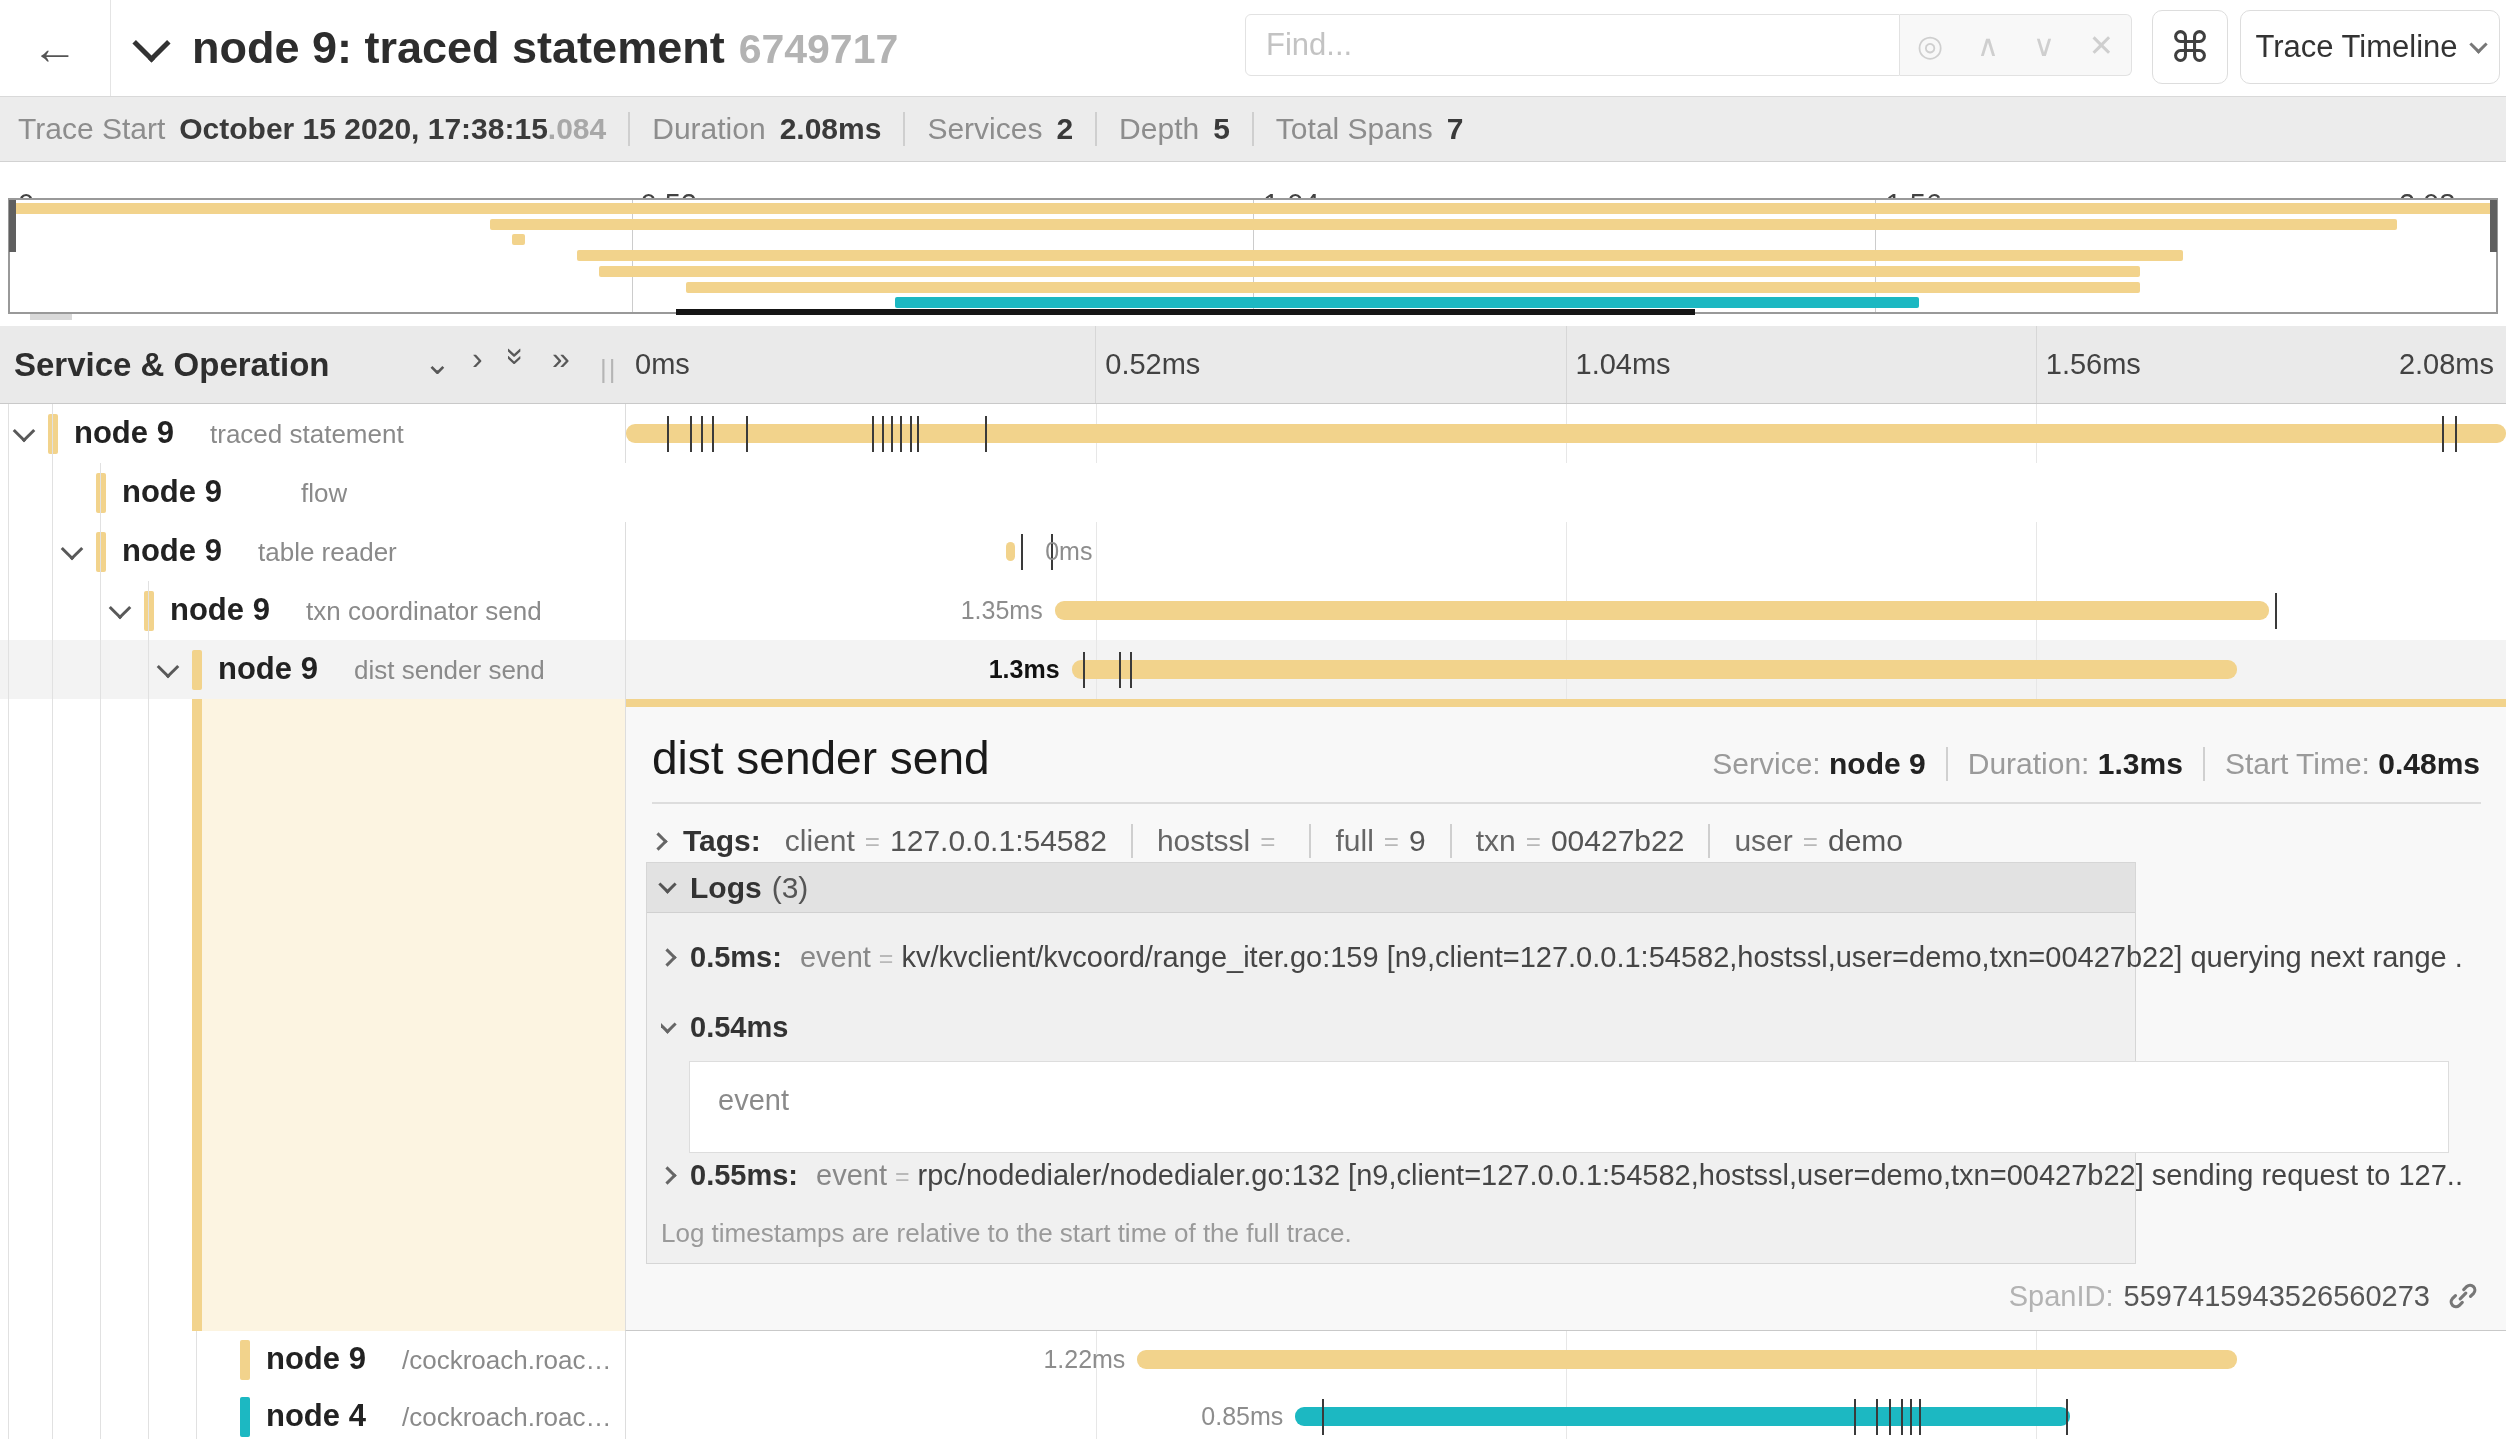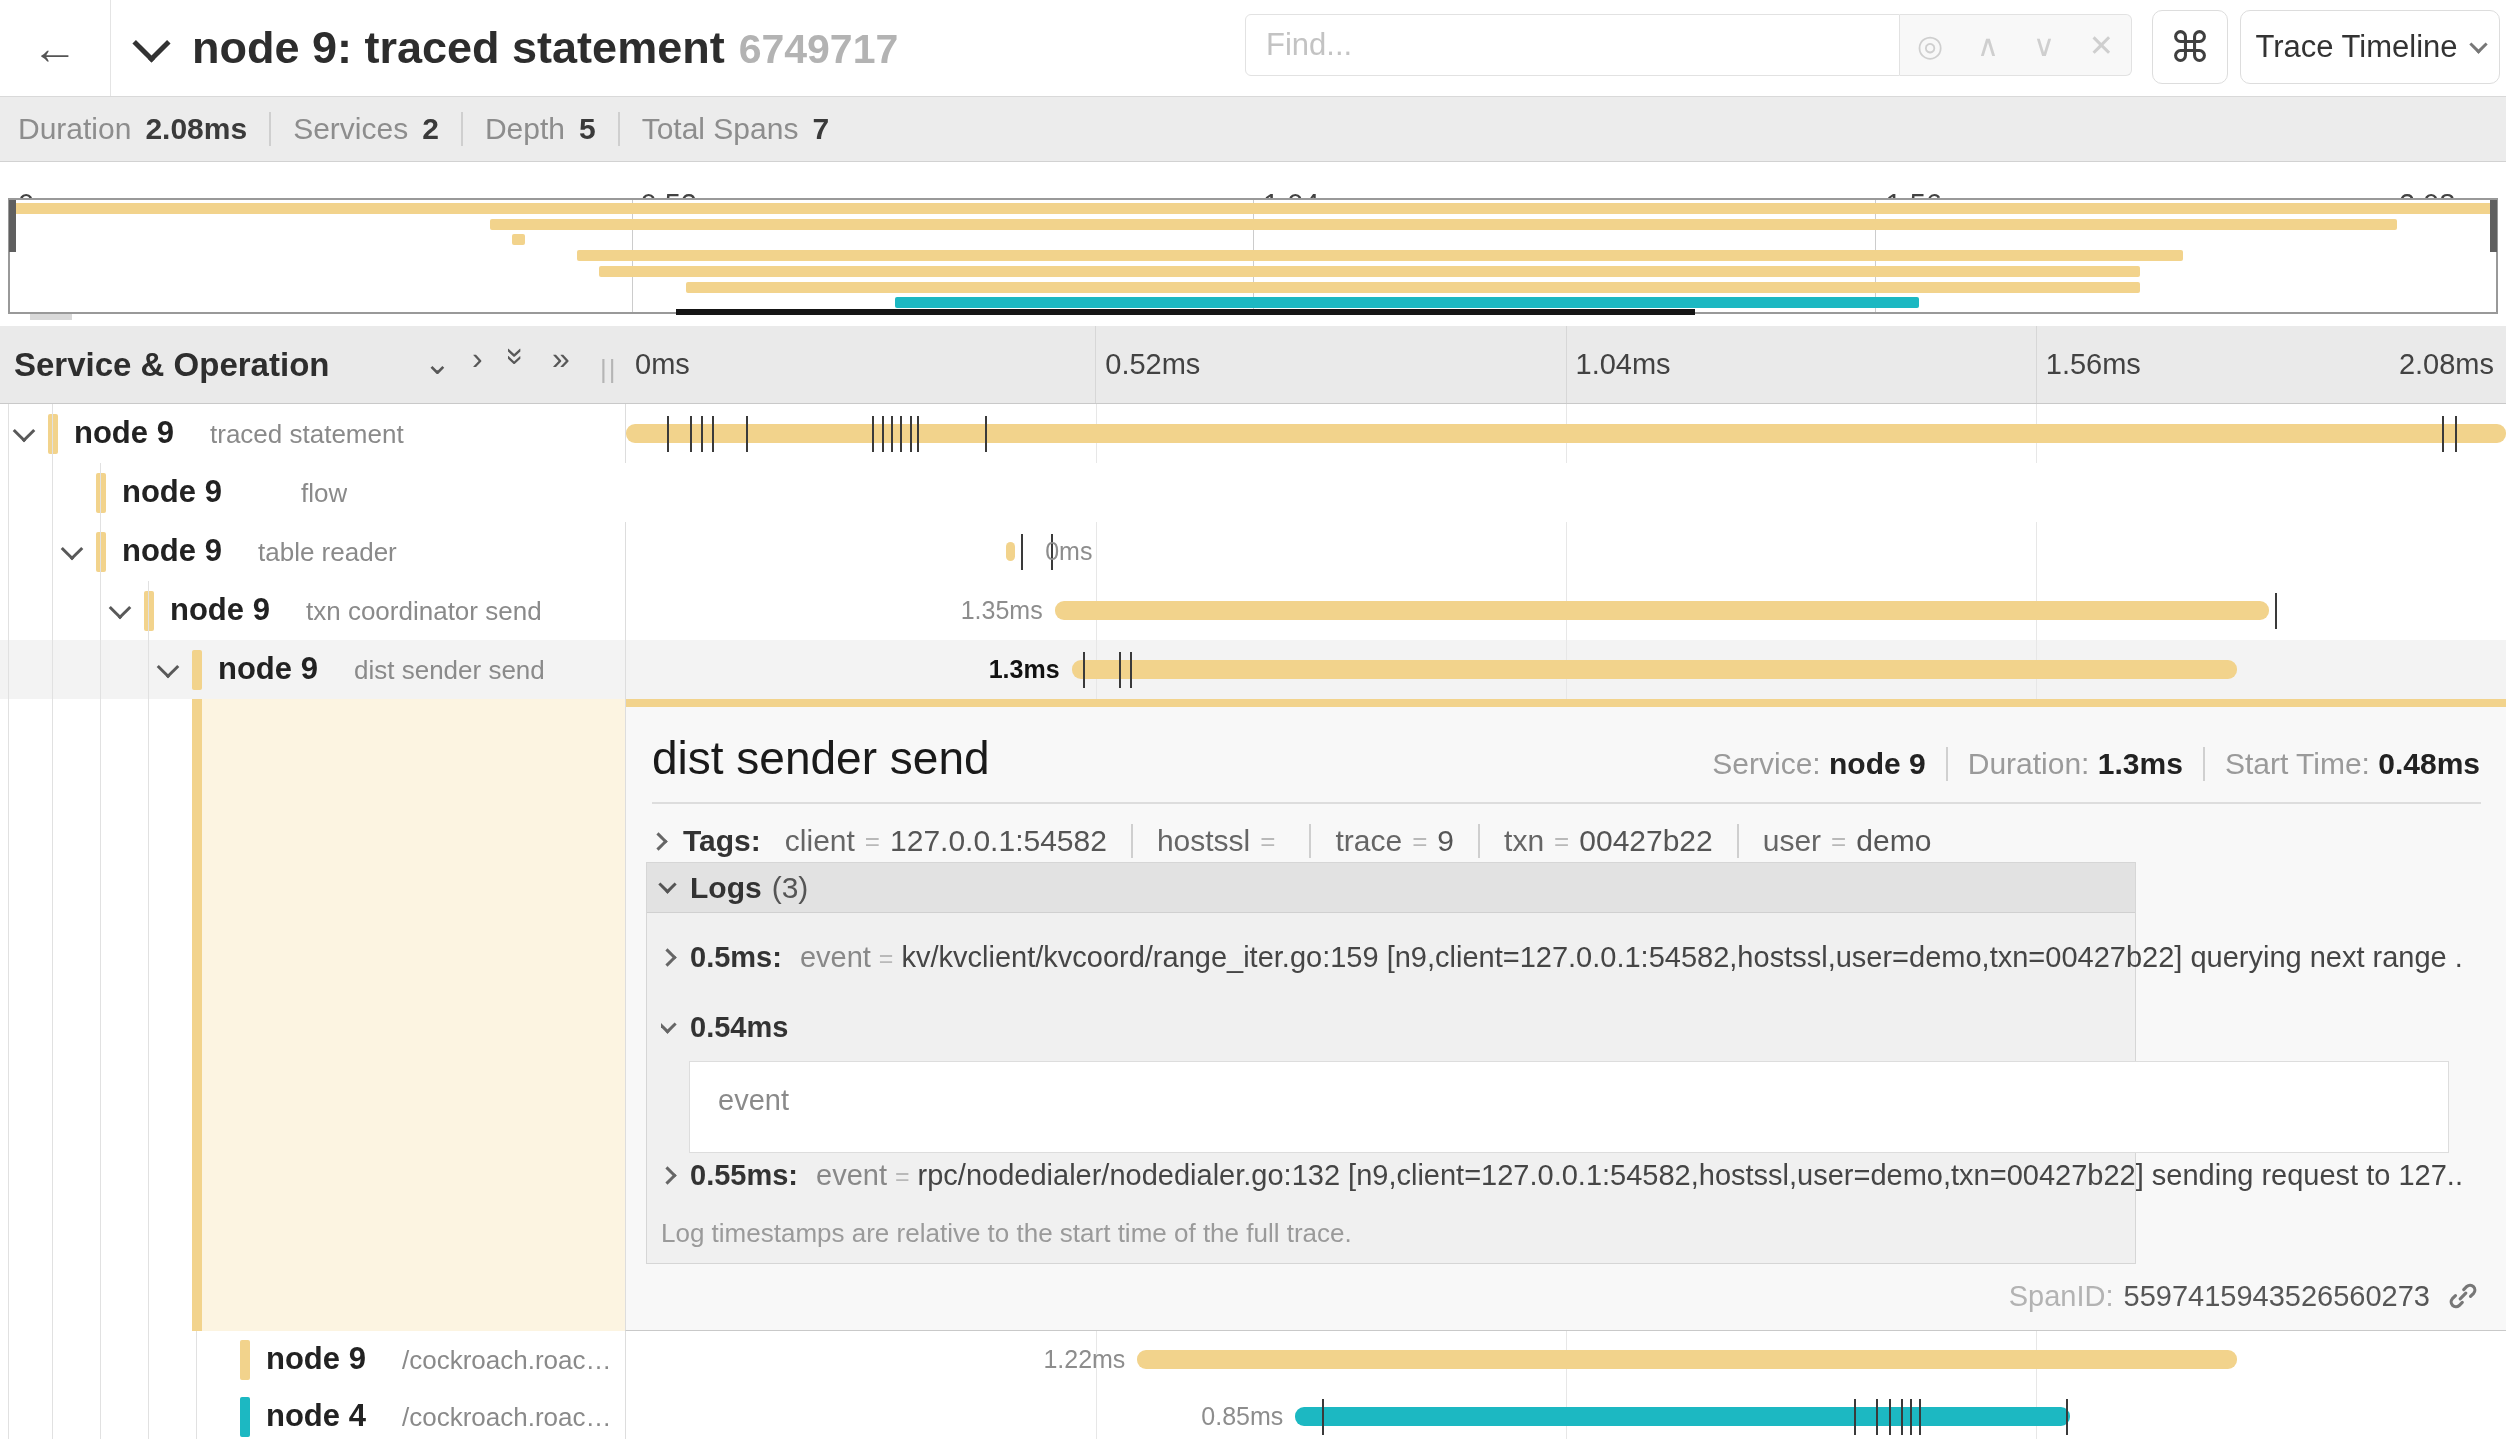--- a/index.html
+++ b/index.html
@@ -129,20 +129,25 @@
         <span>⌘</span>
       </div>
     <div id="view-btn" class="abs">
         <span>Trace Timeline</span>
         <span class="chev"></span>
       </div>
   </div>
 
   <div id="summarybar" class="abs">
       <div class="sum-item">
+        <span class="sum-label">Trace Start</span>
+        <span class="sum-value">October 15 2020, 17:38:15</span>
+        <span class="sum-suffix">.084</span>
+      </div>
+      <div class="sum-item">
         <span class="sum-label">Duration</span>
         <span class="sum-value">2.08ms</span>
       </div>
       <div class="sum-item">
         <span class="sum-label">Services</span>
         <span class="sum-value">2</span>
       </div>
       <div class="sum-item">
         <span class="sum-label">Depth</span>
         <span class="sum-value">5</span>
@@ -307,21 +312,21 @@
             <span class="tag-key">client</span>
             <span class="tag-eq">=</span>
             <span class="tag-val">127.0.0.1:54582</span>
           </span>
           <span class="tag-item">
             <span class="tag-key">hostssl</span>
             <span class="tag-eq">=</span>
             <span class="tag-val"></span>
           </span>
           <span class="tag-item">
-            <span class="tag-key">trace</span>
+            <span class="tag-key">full</span>
             <span class="tag-eq">=</span>
             <span class="tag-val">9</span>
           </span>
           <span class="tag-item">
             <span class="tag-key">txn</span>
             <span class="tag-eq">=</span>
             <span class="tag-val">00427b22</span>
           </span>
           <span class="tag-item">
             <span class="tag-key">user</span>

